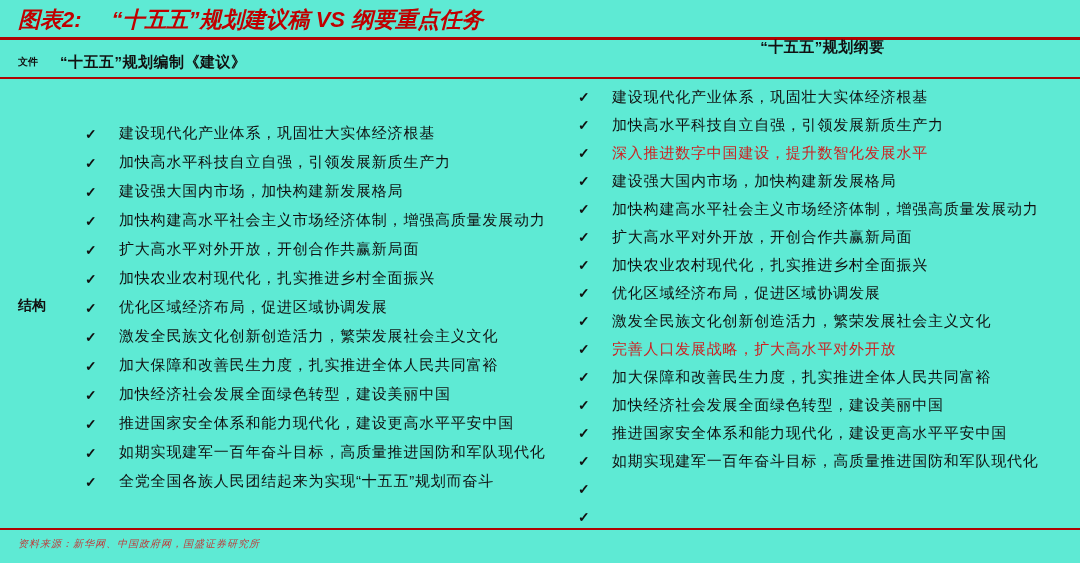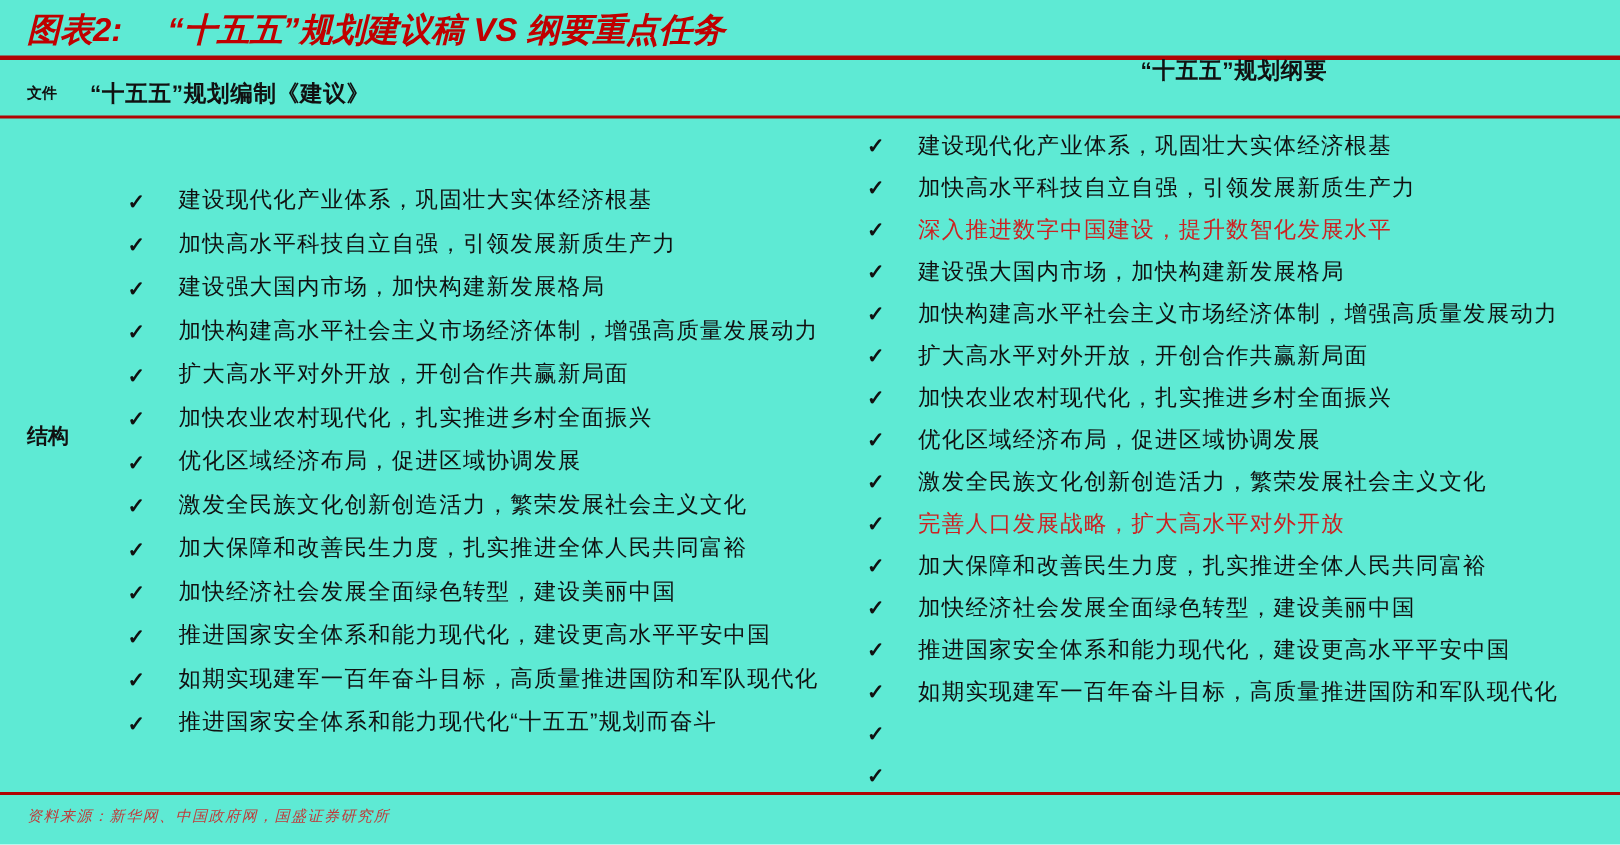--- a/index.html
+++ b/index.html
@@ -58,21 +58,21 @@
     width: 515px;
     text-align: center;
     font-size: 15px;
     font-weight: bold;
     color: #111111;
     letter-spacing: 0.5px;
   }
   .row-label {
     position: absolute;
     left: 18px;
-    top: 282px;
+    top: 297px;
     font-size: 14px;
     font-weight: bold;
     color: #111111;
   }
   .list {
     position: absolute;
     white-space: nowrap;
   }
   .list-left  { left: 85px;  top: 119px; }
   .list-right { left: 578px; top: 83px;  }
@@ -167,21 +167,21 @@
       <div class="item">
         <span class="check">✓</span>
         <span class="item-text">推进国家安全体系和能力现代化，建设更高水平平安中国</span>
       </div>
       <div class="item">
         <span class="check">✓</span>
         <span class="item-text">如期实现建军一百年奋斗目标，高质量推进国防和军队现代化</span>
       </div>
       <div class="item">
         <span class="check">✓</span>
-        <span class="item-text">推进国家安全体系和能力现代化“十五五”规划而奋斗</span>
+        <span class="item-text">全党全国各族人民团结起来为实现“十五五”规划而奋斗</span>
       </div>
     </div>
   <div class="list list-right" id="right-list">
       <div class="item">
         <span class="check">✓</span>
         <span class="item-text">建设现代化产业体系，巩固壮大实体经济根基</span>
       </div>
       <div class="item">
         <span class="check">✓</span>
         <span class="item-text">加快高水平科技自立自强，引领发展新质生产力</span>

